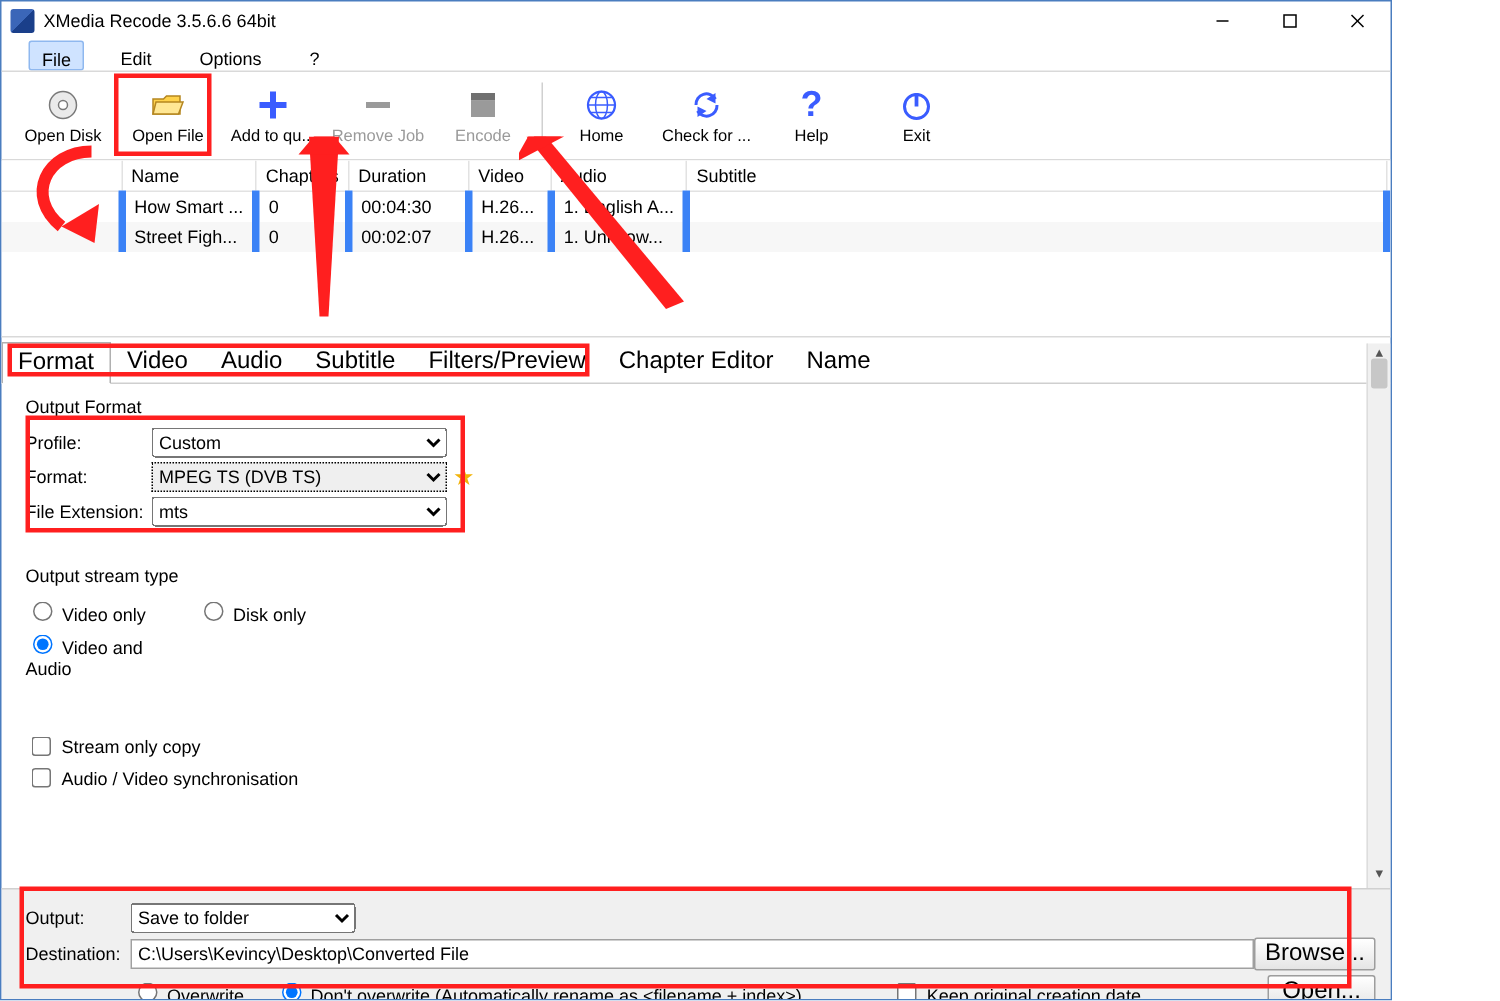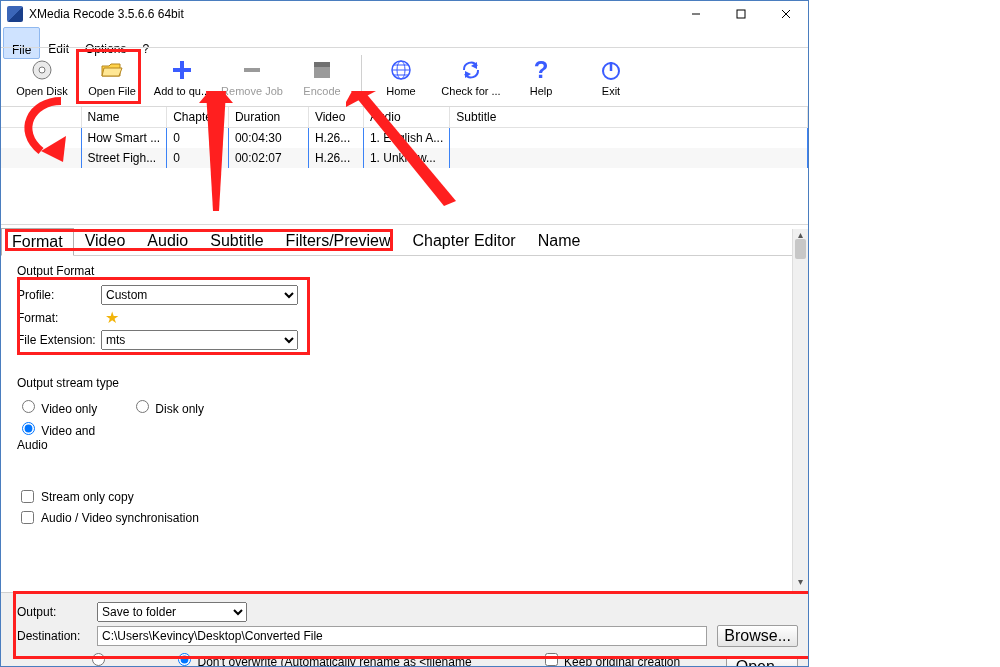--- a/index.html
+++ b/index.html
@@ -1,39 +1,39 @@
 <!DOCTYPE html>
 <html><head>
 <meta charset="utf-8">
 <style>
   * { box-sizing: border-box; }
   html, body { margin: 0; padding: 0; font-family: "Segoe UI", Tahoma, sans-serif; font-size: 12px; color: #000; background: #fff; }
-  .window { width: 809px; height: 667px; border: 1px solid #4a7dbf; position: relative; overflow: hidden; }
+  .window { width: 928px; height: 667px; border: 1px solid #4a7dbf; position: relative; overflow: hidden; }
   
   .titlebar { height: 26px; display: flex; align-items: center; justify-content: space-between; padding: 0 0 0 6px; }
   .titlebar-left { display: flex; align-items: center; gap: 6px; }
   .appicon { width: 16px; height: 16px; background: linear-gradient(135deg,#3b66b8 50%, #1a3f8a 50%); border-radius: 2px; }
   .controls { display: flex; }
   .controls div { width: 45px; height: 26px; display: flex; align-items: center; justify-content: center; font-size: 14px; }
   
   .menubar { height: 20px; display: flex; align-items: stretch; padding-left: 2px; }
-  .menubar span { padding: 15px 8px; }
+  .menubar span { padding: 5px 8px; margin-left: 16px; }
   .menubar span.active { background: #cfe3ff; border: 1px solid #8fb8ef; border-radius: 2px; }
   
   .toolbar { height: 60px; border-top: 1px solid #d9d9d9; border-bottom: 1px solid #d9d9d9; display: flex; align-items: center; padding-left: 6px; position: relative; }
   .tbitem { width: 70px; height: 56px; display: flex; flex-direction: column; align-items: center; justify-content: center; gap: 2px; font-size: 11px; text-align: center;}
   .tbitem.disabled { color: #9a9a9a; }
   .sep { width: 1px; height: 44px; background: #d0d0d0; margin: 0 4px; }
   .icon-slot { width: 26px; height: 26px; display: flex; align-items: center; justify-content: center; }
   .col-blue { color: #3a5cff; }
   
   .list-area { height: 118px; background: #fff; border-bottom: 1px solid #d9d9d9; overflow: hidden; position: relative;}
   table.filelist { border-collapse: collapse; width: 100%; font-size: 12px; }
   table.filelist th { text-align: left; font-weight: normal; border-right: 1px solid #e2e2e2; border-bottom: 1px solid #e2e2e2; padding: 3px 6px; background: #fff; }
-  table.filelist td { border-right: 1px solid #3b82f6; padding: 3px 6px; white-space: nowrap; overflow: hidden; text-overflow: ellipsis; }
+  table.filelist td { border-right: 5px solid #3b82f6; padding: 3px 6px; white-space: nowrap; overflow: hidden; text-overflow: ellipsis; }
   table.filelist tr:nth-child(even) td { background: #f7f7f7; }
   table.filelist th:nth-child(1),table.filelist td:nth-child(1){width:80px;}
   table.filelist th:nth-child(2){width:80px;}
   table.filelist th:nth-child(3){width:55px;}
   table.filelist th:nth-child(4){width:80px;}
   table.filelist th:nth-child(5){width:55px;}
   table.filelist th:nth-child(6){width:70px;}
   
   .tabs-row { display:flex; border-bottom:1px solid #cfcfcf; padding-top:2px;}
   .tab { padding: 4px 10px; border:1px solid transparent; font-size:16px;}
@@ -41,21 +41,21 @@
   
   .content { padding: 4px 12px 10px 16px; height: 294px; overflow: auto; position: relative;}
   .group-title { font-size:12px; padding: 4px 0;}
   .form-row { display:flex; align-items:center; margin: 3px 0;}
   .form-row label { width: 84px; }
   select.dd { height: 20px; width: 197px; font-size: 12px; }
   .radio-row label { margin-right: 30px; }
   .chk { display:flex; align-items:center; gap:4px; margin:2px 0;}
   
   .bottom { position:absolute; left:0; right:0; bottom:0; height:74px; background:#f0f0f0; border-top:1px solid #d0d0d0; padding:6px 10px 6px 16px;}
-  .bottom-row{display:flex;align-items:center;gap:10px;margin:3px 0;}
+  .bottom-row{display:flex;align-items:center;gap:0;margin:3px 0;}
   .bottom-row label.lead{width:70px;}
   input.path{flex:1;height:20px;border:1px solid #a0a0a0;padding:1px 4px;font-size:12px;}
   button.winbtn{height:22px;min-width:72px;font-size:16px;background:linear-gradient(#fff,#e5e5e5);border:1px solid #9d9d9d;border-radius:2px;}
   .star { color:#f2b40a; font-size:16px; margin-left:4px;}
   
   .hl { border:3px solid #ff1f1f; position:absolute; pointer-events:none; }
   
   .vscroll{position:absolute;right:0;top:228px;bottom:74px;width:16px;background:#f0f0f0;border-left:1px solid #ddd;}
   .vscroll .thumb{position:absolute;left:2px;right:2px;top:10px;height:20px;background:#c7c7c7;border-radius:2px;}
   .vscroll .arr{height:16px;text-align:center;font-size:10px;color:#555;}
@@ -231,20 +231,21 @@
 
   <div class="content">
     <div class="group-title">Output Format</div>
 
     <div class="form-row">
       <label>Profile:</label>
       <select class="dd"><option>Custom</option></select>
     </div>
     <div class="form-row">
       <label>Format:</label>
+      <select class="dd" style="border:1px dotted #000;"><option>MPEG TS (DVB TS)</option></select>
       <span class="star">★</span>
     </div>
     <div class="form-row">
       <label>File Extension:</label>
       <select class="dd"><option>mts</option></select>
     </div>
 
     <div class="group-title" style="margin-top:22px;">Output stream type</div>
     <div class="form-row radio-row">
       <label><input type="radio" name="st" style=""> <span>Video only</span></label>

